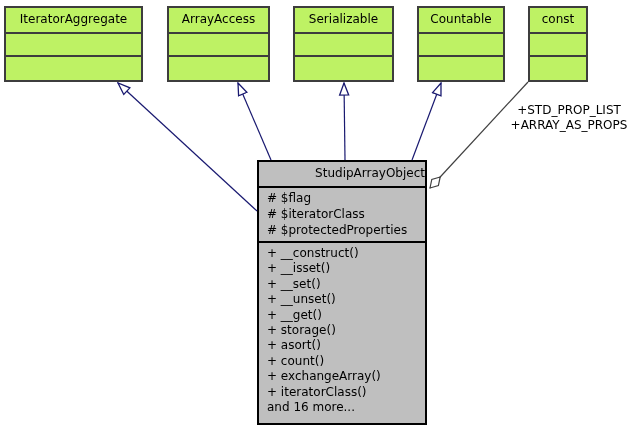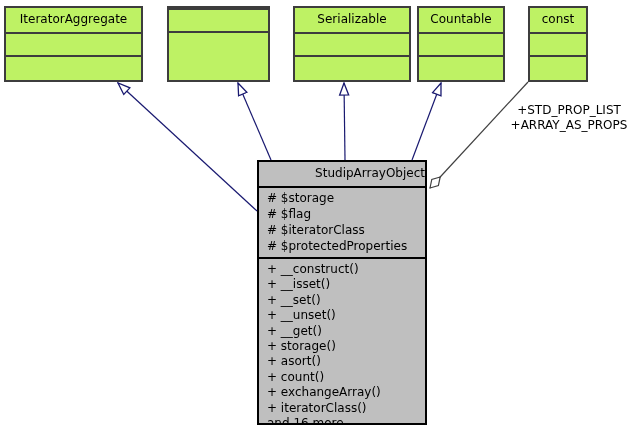--- a/index.html
+++ b/index.html
@@ -36,21 +36,21 @@
     text-align: center;
     white-space: nowrap;
     overflow: hidden;
   }
   .node .compartment {
     height: 23px;
     border-top: 2px solid #3d3d3d;
   }
   .n-iteratoraggregate { left: 4px;   top: 6px; width: 139px; }
   .n-arrayaccess       { left: 167px; top: 6px; width: 103px; }
-  .n-serializable      { left: 293px; top: 6px; width: 118px; }
+  .n-serializable      { left: 293px; top: 6px; width: 101px; }
   .n-countable         { left: 417px; top: 6px; width: 88px;  }
   .n-const             { left: 528px; top: 6px; width: 60px;  }
 
   
   .main-node {
     position: absolute;
     left: 257px; top: 160px;
     width: 170px; height: 265px;
     background: #bfbfbf;
     border: 2px solid #000000;
@@ -110,20 +110,21 @@
       <line x1="430" y1="188" x2="528" y2="82" marker-start="url(#mDiamond)"></line>
     </g>
   </svg>
 
   <div class="node n-iteratoraggregate">
     <div class="node-title">IteratorAggregate</div>
     <div class="compartment"></div>
     <div class="compartment"></div>
   </div>
   <div class="node n-arrayaccess">
+    <div class="node-title">ArrayAccess</div>
     <div class="compartment"></div>
     <div class="compartment"></div>
   </div>
   <div class="node n-serializable">
     <div class="node-title">Serializable</div>
     <div class="compartment"></div>
     <div class="compartment"></div>
   </div>
   <div class="node n-countable">
     <div class="node-title">Countable</div>
@@ -137,21 +138,20 @@
   </div>
 
   <div class="edge-labels">
     <div>+STD_PROP_LIST</div>
     <div>+ARRAY_AS_PROPS</div>
   </div>
 
   <div class="main-node">
     <div class="main-title">StudipArrayObject</div>
     <div class="attrs">
-      <div class="row"># $storage</div>
       <div class="row"># $flag</div>
       <div class="row"># $iteratorClass</div>
       <div class="row"># $protectedProperties</div>
     </div>
     <div class="methods">
       <div class="row">+ __construct()</div>
       <div class="row">+ __isset()</div>
       <div class="row">+ __set()</div>
       <div class="row">+ __unset()</div>
       <div class="row">+ __get()</div>

